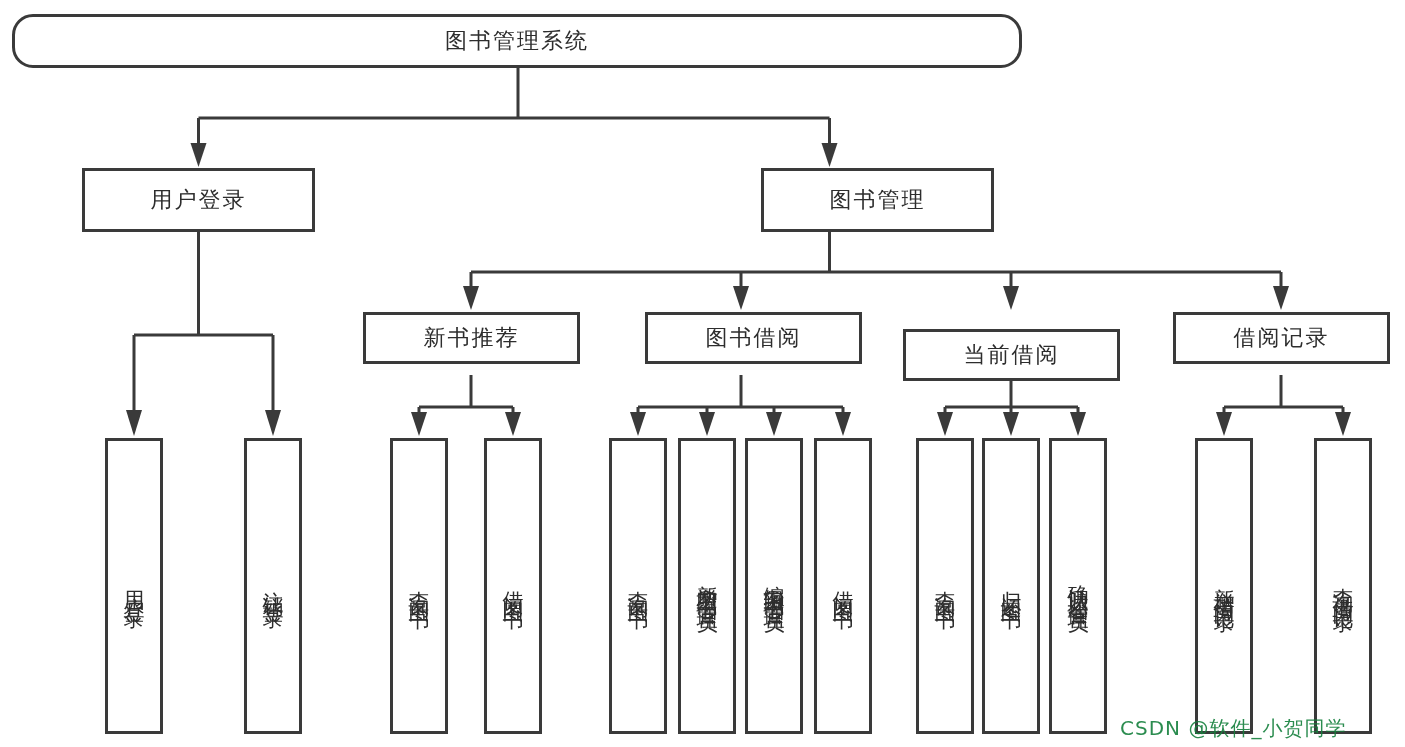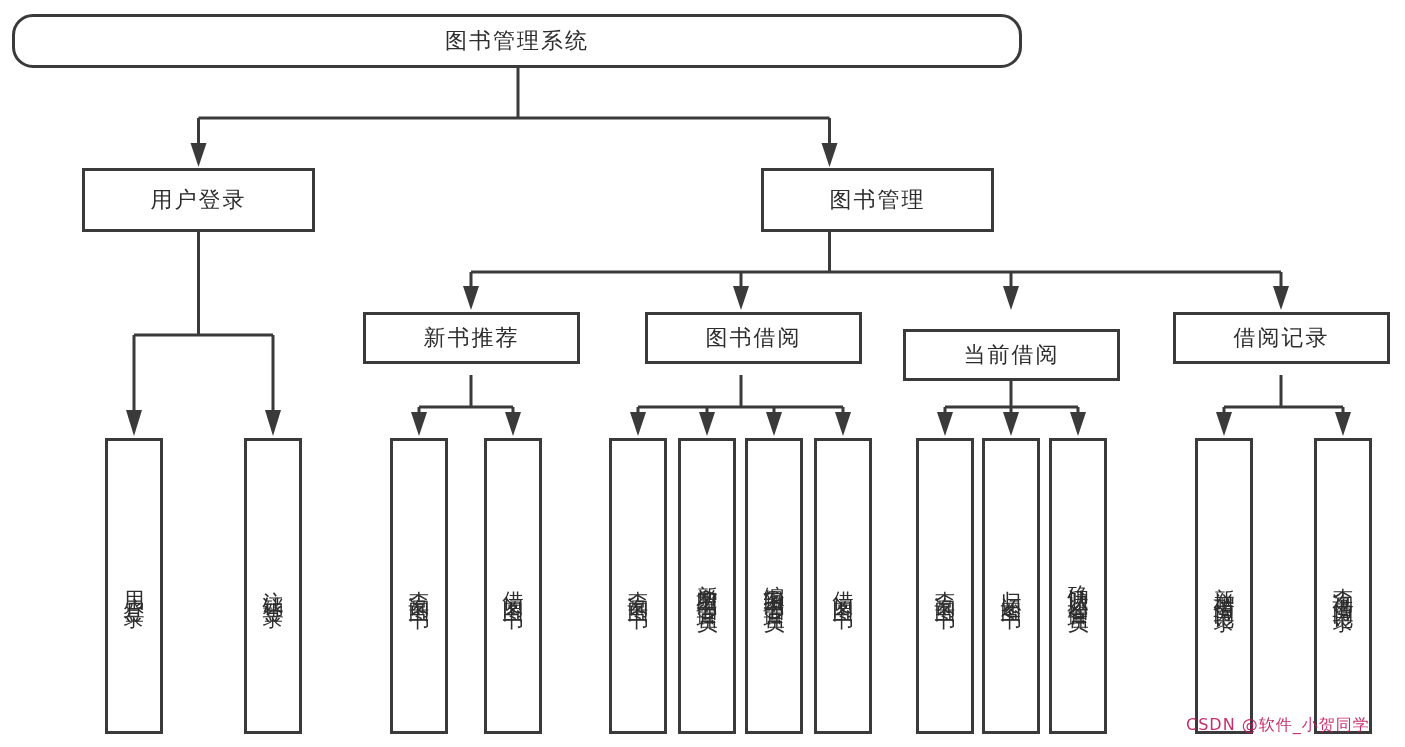--- a/index.html
+++ b/index.html
@@ -57,24 +57,24 @@
   .vc-2 { left: 678px; letter-spacing: 4px; }
   .vc-3 { left: 745px; letter-spacing: 4px; }
   .vc-4 { left: 814px; }
   .vd-1 { left: 916px; }
   .vd-2 { left: 982px; }
   .vd-3 { left: 1049px; letter-spacing: 4px; }
   .ve-1 { left: 1195px; letter-spacing: 5px; }
   .ve-2 { left: 1314px; letter-spacing: 5px; }
   .watermark {
     position: absolute;
-    left: 1186px;
+    left: 1120px;
     top: 715px;
-    font-size: 16px;
-    color: #be185d;
+    font-size: 20px;
+    color: #15803d;
     letter-spacing: 1px;
     white-space: nowrap;
     z-index: 5;
     opacity: 0.9;
   }
 </style>
 </head>
 <body>
 
 <div class="stage">

